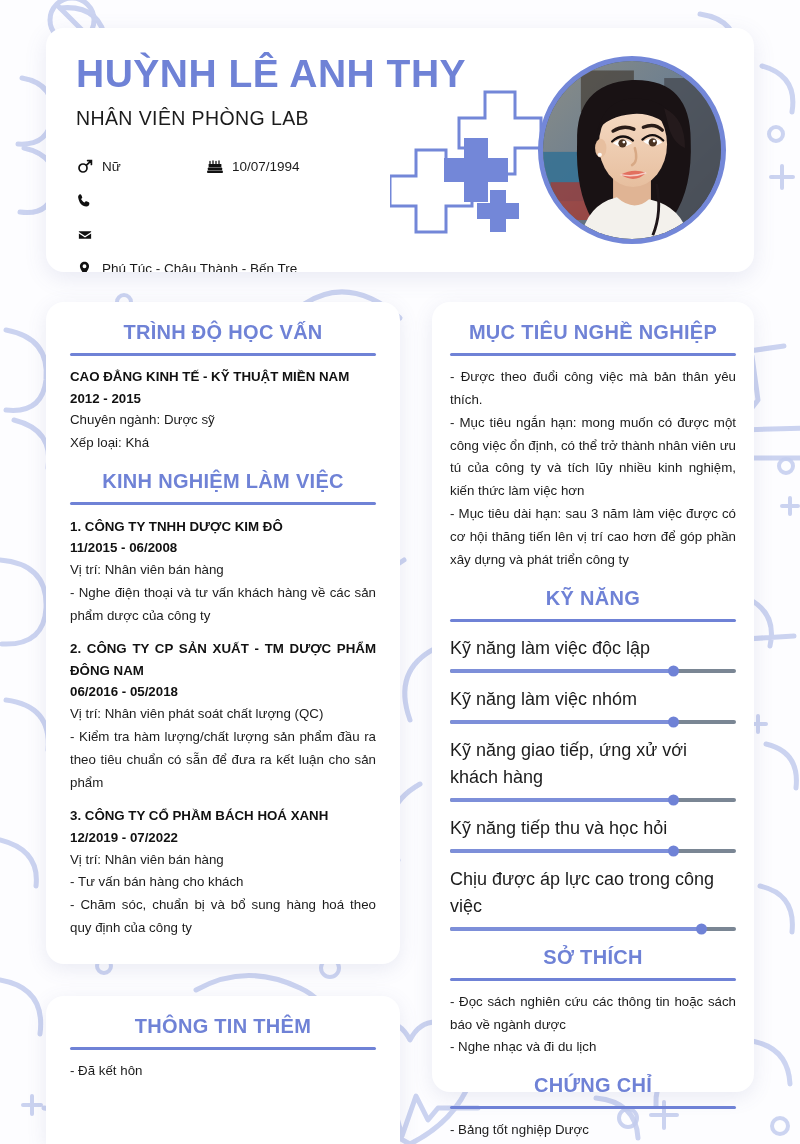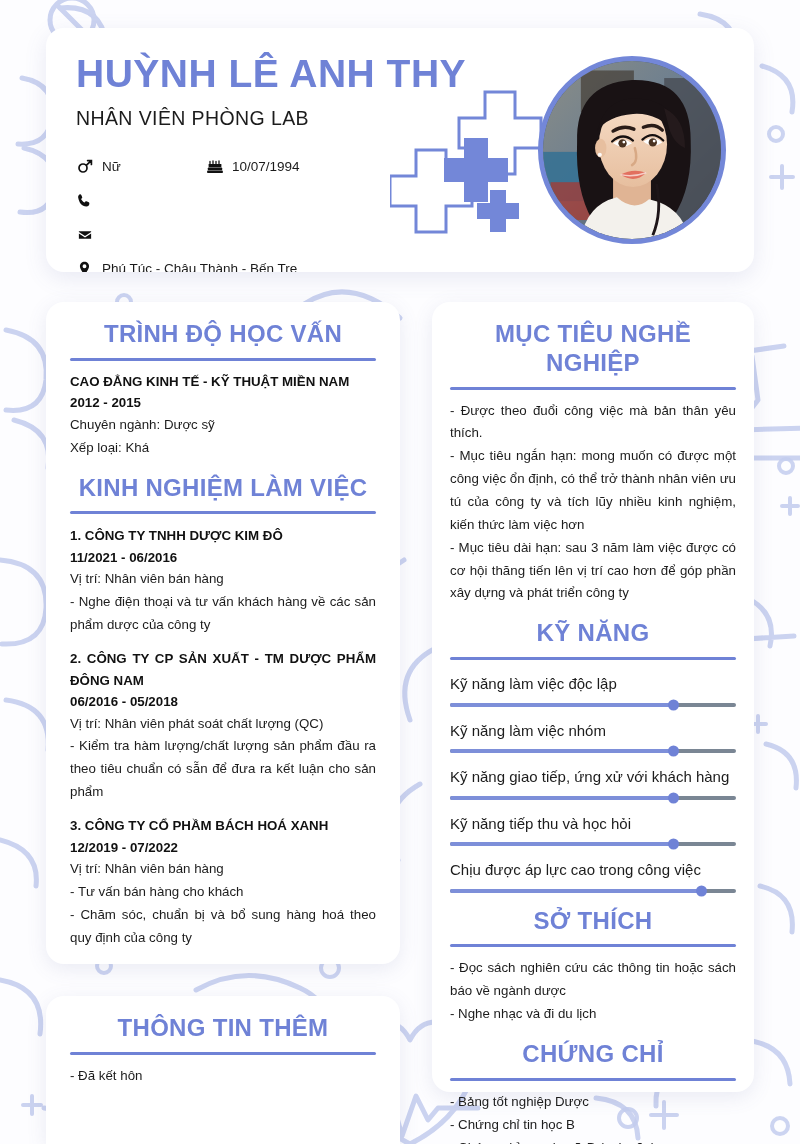--- a/index.html
+++ b/index.html
@@ -121,21 +121,21 @@
     background:#ffffff;
     border-radius:18px;
     box-shadow:0 5px 20px rgba(90,100,160,.12);
     z-index:3;
   }
 
   .card-pad { padding:18px 24px 20px 24px; }
 
   .sec-title {
     text-align:center;
-    font-size:24px;
+    font-size:20px;
     font-weight:bold;
     color:#6f82d6;
     letter-spacing:.3px;
     line-height:1.2;
   }
 
   .sec-rule {
     height:3px;
     background:#6f82d6;
     margin:9px 0 10px 0;
@@ -160,21 +160,21 @@
   .blk { margin-top:11px; }
   .blk:first-child { margin-top:0; }
 
   .gap-head { margin-top:14px; }
 
   
   .skill { margin-top:13px; }
   .skill:first-child { margin-top:4px; }
 
   .skill-label {
-    font-size:15px;
+    font-size:18px;
     color:#1c1c1c;
     line-height:1.5;
     margin-bottom:7px;
   }
 
   .track {
     position:relative;
     height:4px;
     background:#7a8694;
     border-radius:3px;
@@ -427,21 +427,21 @@
         <div class="n-line">Chuyên ngành: Dược sỹ</div>
         <div class="n-line">Xếp loại: Khá</div>
       </div>
 
       <div class="gap-head">
         <div class="sec-title">KINH NGHIỆM LÀM VIỆC</div>
         <div class="sec-rule"></div>
 
         <div class="blk">
           <div class="b-line">1. CÔNG TY TNHH DƯỢC KIM ĐÔ</div>
-          <div class="b-line">11/2021 - 06/2016</div>
+          <div class="b-line">11/2015 - 06/2008</div>
           <div class="n-line">Vị trí: Nhân viên bán hàng</div>
           <div class="n-line just">- Nghe điện thoại và tư vấn khách hàng về các sản phẩm dược của công ty</div>
         </div>
 
         <div class="blk">
           <div class="b-line just">2. CÔNG TY CP SẢN XUẤT - TM DƯỢC PHẨM ĐÔNG NAM</div>
           <div class="b-line">06/2016 - 05/2018</div>
           <div class="n-line">Vị trí: Nhân viên phát soát chất lượng (QC)</div>
           <div class="n-line just">- Kiểm tra hàm lượng/chất lượng sản phẩm đầu ra theo tiêu chuẩn có sẵn để đưa ra kết luận cho sản phẩm</div>
         </div>

